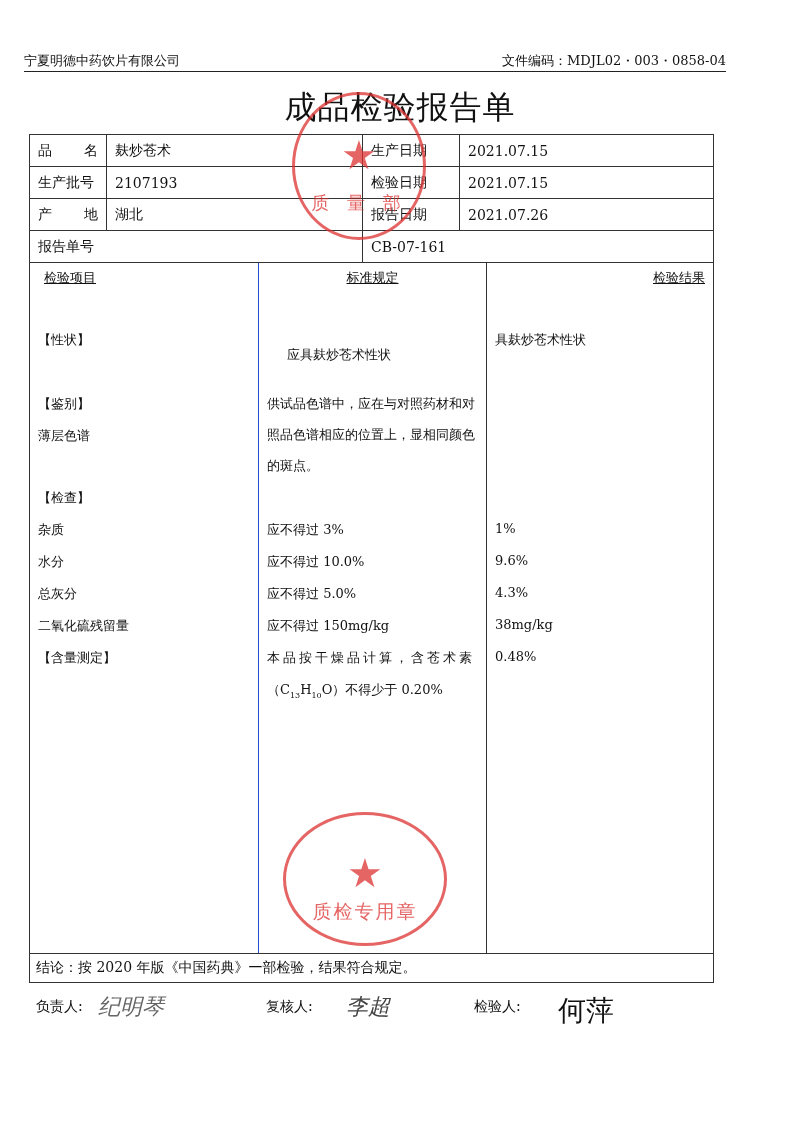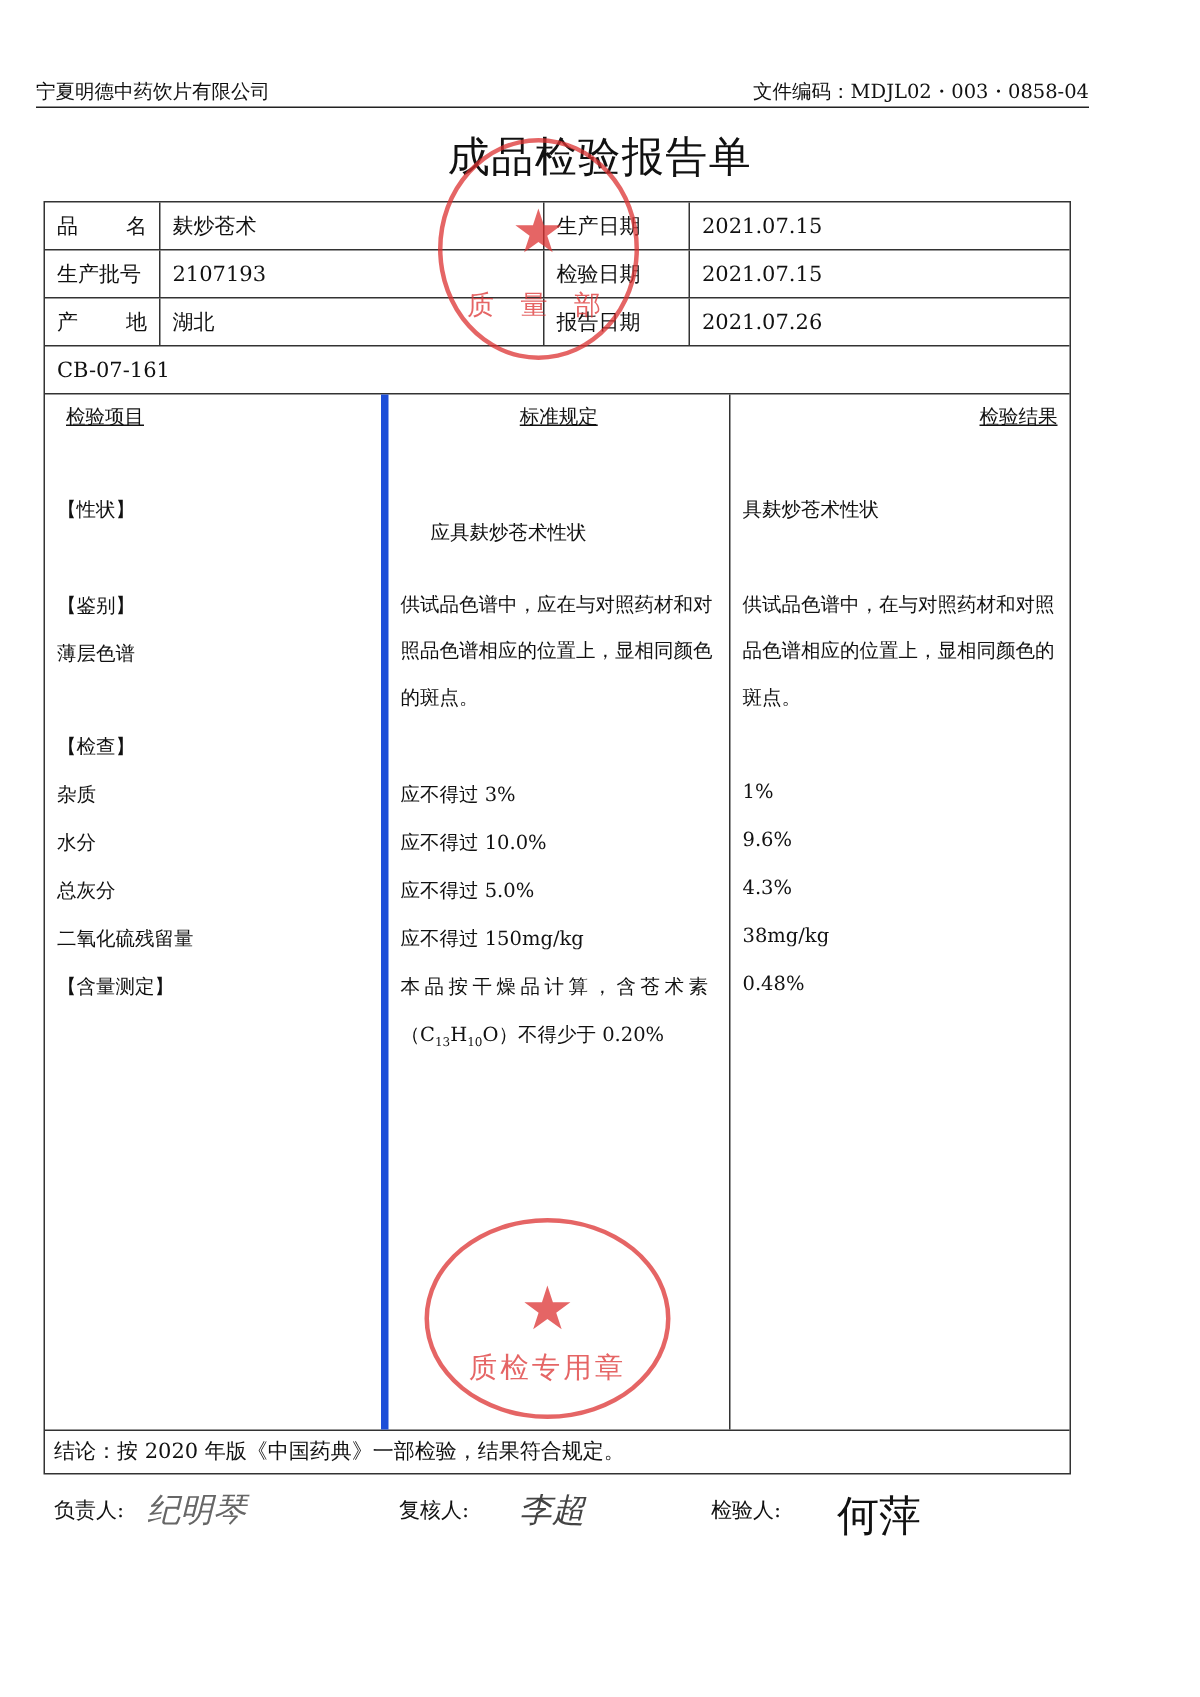--- a/index.html
+++ b/index.html
@@ -2,32 +2,32 @@
 <html><head>
 <meta charset="utf-8">
 <style>
   html, body { margin:0; padding:0; background:#ffffff; }
   body { width:800px; height:1131px; position:relative; overflow:hidden;
          font-family:"DejaVu Serif", "Liberation Serif", serif; color:#111; }
   .hdr-left { position:absolute; left:24px; top:52px; font-size:13px; }
   .hdr-right { position:absolute; right:74px; top:52px; font-size:13px; }
   .hdr-line { position:absolute; left:24px; top:71px; width:702px; height:1px; background:#222; }
   .title { position:absolute; left:0; width:800px; top:86px; text-align:center;
-           font-size:28px; font-family:"DejaVu Sans", sans-serif; letter-spacing:1px; }
+           font-size:32px; font-family:"DejaVu Sans", sans-serif; letter-spacing:1px; }
   .tbl { position:absolute; left:29px; top:134px; width:685px; border:1px solid #333; box-sizing:border-box; }
   .row { display:flex; border-bottom:1px solid #333; height:32px; align-items:center; box-sizing:border-box; }
   .cell { height:100%; display:flex; align-items:center; font-size:14px; padding-left:8px; box-sizing:border-box; }
   .c1 { width:77px; border-right:1px solid #333; justify-content:space-between; padding-right:8px; }
   .c2 { width:256px; border-right:1px solid #333; }
   .c3 { width:97px; border-right:1px solid #333; }
   .c4 { flex:1; }
   .c12 { width:333px; border-right:1px solid #333; }
   .body-area { display:flex; height:690px; border-bottom:1px solid #333; }
   .col { box-sizing:border-box; padding:6px 8px; font-size:13px; position:relative; }
-  .colA { width:229px; border-right:5px solid #1d4ed8; }
+  .colA { width:229px; border-right:1px solid #1d4ed8; }
   .colB { width:228px; border-right:1px solid #333; }
   .colC { flex:1; }
   .colhead { text-decoration:underline; font-size:13px; }
   .line { position:absolute; left:8px; right:8px; font-size:13px; white-space:nowrap; }
   .wrap { white-space:normal; line-height:31px; }
   .concl { height:28px; display:flex; align-items:center; padding-left:6px; font-size:14px; }
   .sigs { position:absolute; top:998px; left:36px; width:700px; font-size:14px; }
   .sig-label { position:absolute; top:0; }
   .sig-hand { position:absolute; top:-6px; font-family:"DejaVu Serif", serif; font-style:italic; }
   .stamp { position:absolute; border:3px solid rgba(220,50,50,0.75); border-radius:50%;
@@ -64,20 +64,21 @@
   <div class="row">
     <div class="cell c1">
       <span>产</span>
       <span>地</span>
     </div>
     <div class="cell c2">湖北</div>
     <div class="cell c3">报告日期</div>
     <div class="cell c4">2021.07.26</div>
   </div>
   <div class="row">
+    <div class="cell c12">报告单号</div>
     <div class="cell c4">CB-07-161</div>
   </div>
 
   <div class="body-area">
     <div class="col colA">
       <div class="line" style="top:6px;left:14px;"><span class="colhead">检验项目</span></div>
       <div class="line" style="top:68px;">【性状】</div>
       <div class="line" style="top:132px;">【鉴别】</div>
       <div class="line" style="top:164px;">薄层色谱</div>
       <div class="line" style="top:226px;">【检查】</div>
@@ -94,21 +95,20 @@
       <div class="line" style="top:258px;">应不得过 3%</div>
       <div class="line" style="top:290px;">应不得过 10.0%</div>
       <div class="line" style="top:322px;">应不得过 5.0%</div>
       <div class="line" style="top:354px;">应不得过 150mg/kg</div>
       <div class="line" style="top:386px;letter-spacing:3px;">本品按干燥品计算，含苍术素</div>
       <div class="line" style="top:418px;"><span>（C</span><sub>13</sub><span>H</span><sub>10</sub><span>O）不得少于 0.20%</span></div>
     </div>
     <div class="col colC">
       <div class="line" style="top:6px;text-align:right;"><span class="colhead">检验结果</span></div>
       <div class="line" style="top:68px;">具麸炒苍术性状</div>
-      <div class="line wrap" style="top:125px;">供试品色谱中，在与对照药材和对照品色谱相应的位置上，显相同颜色的斑点。</div>
       <div class="line" style="top:258px;">1%</div>
       <div class="line" style="top:290px;">9.6%</div>
       <div class="line" style="top:322px;">4.3%</div>
       <div class="line" style="top:354px;">38mg/kg</div>
       <div class="line" style="top:386px;">0.48%</div>
     </div>
   </div>
   <div class="concl">结论：按 2020 年版《中国药典》一部检验，结果符合规定。</div>
 </div>
 

